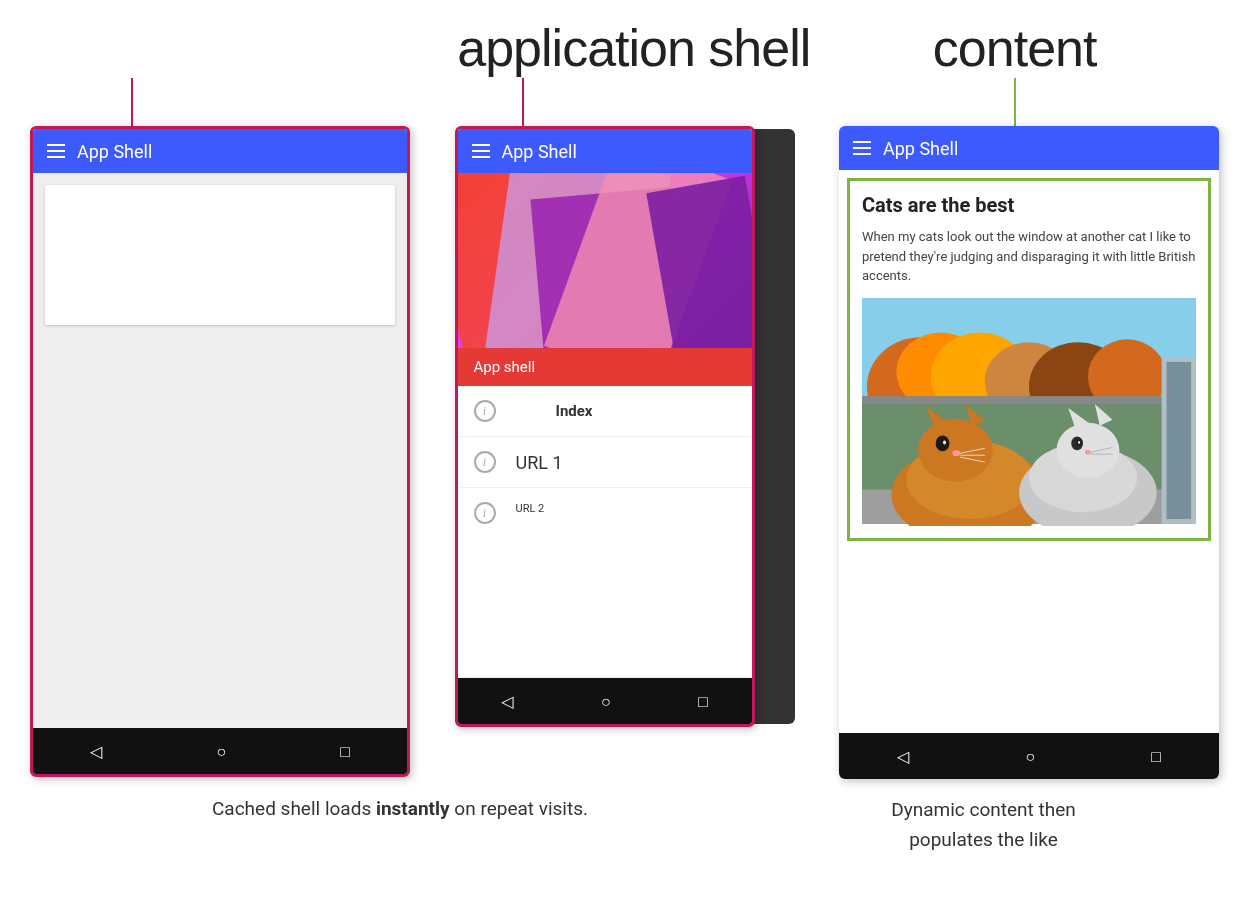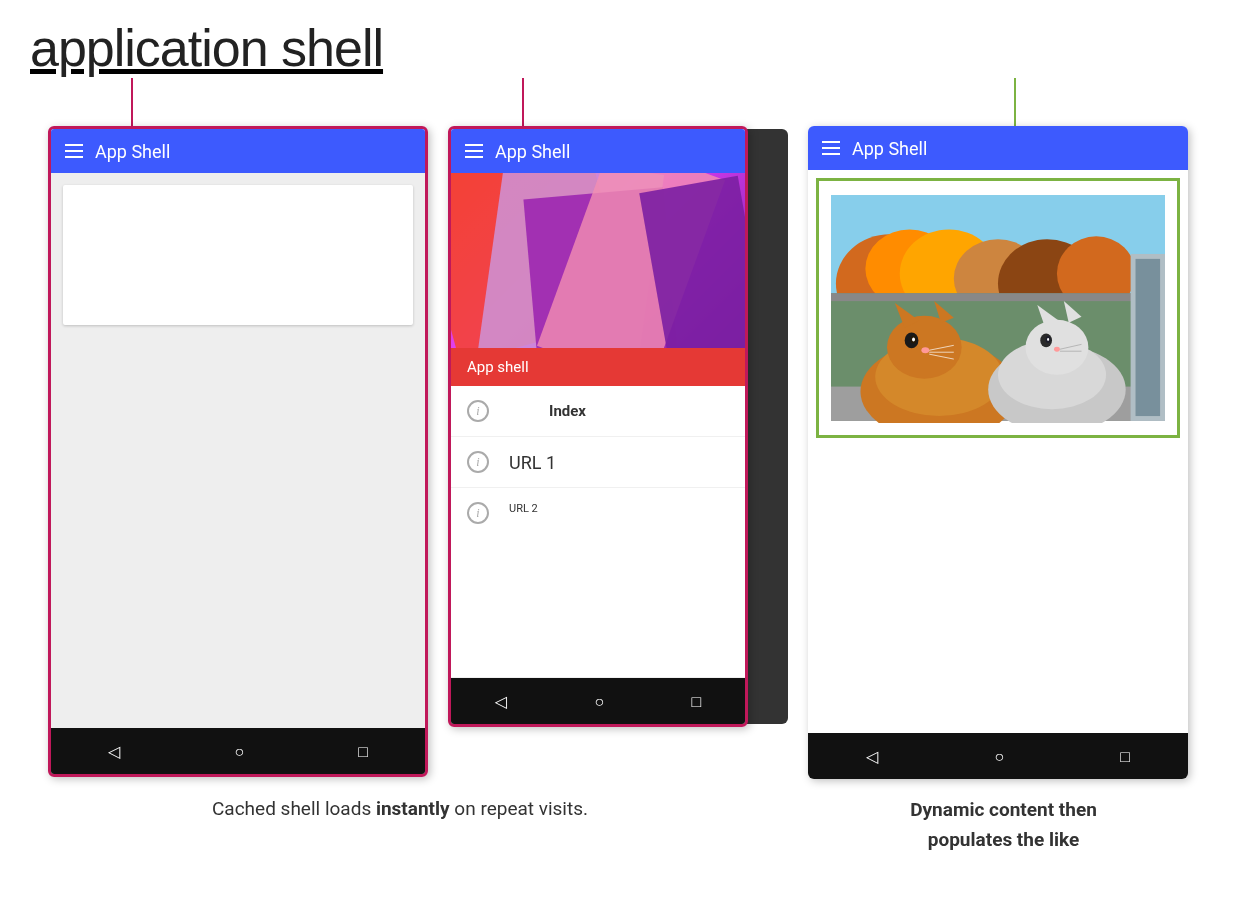--- a/index.html
+++ b/index.html
@@ -12,42 +12,45 @@
       position: relative;
     }
   </style>
 </head>
 <body>
 
 <div style="display:flex; flex-direction:column; width:1249px; height:923px; background:#fff;">
 
   <div style="display:flex; flex-direction:row; padding: 18px 30px 0 30px;">
 
-    <div style="width:800px; display:flex; flex-direction:column; align-items:flex-start;text-decoration:underline;">
+    <div style="width:800px; display:flex; flex-direction:column; align-items:flex-end;">
       <div style="font-size:52px; font-weight:300; color:#222; text-align:center; font-family: Arial, sans-serif; letter-spacing:-1px;">application shell</div>
     </div>
 
+    <div style="width:419px; display:flex; flex-direction:column; align-items:center;">
+      <div style="font-size:52px; font-weight:300; color:#222; text-align:center; font-family: Arial, sans-serif; letter-spacing:-1px;">content</div>
+    </div>
   </div>
 
   <div style="display:flex; flex-direction:row; padding: 0 30px;">
 
     <div style="width:210px; display:flex; justify-content:center;">
       <div style="width:2px; height:48px; background:#c0185a;"></div>
     </div>
 
     <div style="width:590px; display:flex; justify-content:center;">
       <div style="width:2px; height:48px; background:#c0185a;"></div>
     </div>
 
     <div style="width:419px; display:flex; justify-content:center;">
       <div style="width:2px; height:48px; background:#7cb342;"></div>
     </div>
   </div>
 
-  <div style="display:flex; flex-direction:row; padding: 0 48px; gap: 20px; align-items:flex-start;">
+  <div style="display:flex; flex-direction:row; padding: 0 30px; gap: 20px; align-items:flex-start;justify-content:space-between;">
 
     <div style="width:380px; border-radius:6px; overflow:hidden; border:3px solid #c0185a; box-shadow:2px 2px 8px rgba(0,0,0,0.25);">
 
       <div style="background:#3d5afe; height:44px; display:flex; align-items:center; padding:0 14px; gap:12px;">
         <div style="display:flex; flex-direction:column; gap:4px;">
           <span style="display:block;width:18px;height:2px;background:#fff;"></span>
           <span style="display:block;width:18px;height:2px;background:#fff;"></span>
           <span style="display:block;width:18px;height:2px;background:#fff;"></span>
         </div>
         <span style="color:#fff;font-size:18px;font-weight:400;">App Shell</span>
@@ -116,20 +119,22 @@
         <div style="display:flex; flex-direction:column; gap:4px;">
           <span style="display:block;width:18px;height:2px;background:#fff;"></span>
           <span style="display:block;width:18px;height:2px;background:#fff;"></span>
           <span style="display:block;width:18px;height:2px;background:#fff;"></span>
         </div>
         <span style="color:#fff;font-size:18px;font-weight:400;">App Shell</span>
       </div>
 
       <div style="background:#fff; min-height:555px;">
         <div style="border:3px solid #7cb342; margin:8px; padding:12px; background:#fff;">
+          <div style="font-size:20px;font-weight:700;color:#222;margin-bottom:10px;">Cats are the best</div>
+          <div style="font-size:13px;color:#444;line-height:1.5;margin-bottom:10px;">When my cats look out the window at another cat I like to pretend they're judging and disparaging it with little British accents.</div>
 
           <div style="width:100%;height:230px;overflow:hidden;border-radius:2px;">
             <svg viewBox="0 0 340 230" width="100%" height="100%" xmlns="http://www.w3.org/2000/svg">
 
               <rect width="340" height="230" fill="#a0c4a0"></rect>
 
               <rect x="0" y="0" width="340" height="130" fill="#87CEEB"></rect>
 
               <ellipse cx="60" cy="90" rx="55" ry="50" fill="#d2691e"></ellipse>
               <ellipse cx="80" cy="75" rx="45" ry="40" fill="#ff8c00"></ellipse>
@@ -187,29 +192,29 @@
       </div>
 
       <div style="background:#111; height:46px; display:flex; align-items:center; justify-content:space-around;">
         <span style="color:#fff;font-size:16px;">◁</span>
         <span style="color:#fff;font-size:16px;">○</span>
         <span style="color:#fff;font-size:16px;">□</span>
       </div>
     </div>
   </div>
 
-  <div style="display:flex; flex-direction:row; padding: 16px 30px 0 30px; gap:24px;">
+  <div style="display:flex; flex-direction:row; padding: 16px 30px 0 30px; gap:4px;">
 
     <div style="width:740px; display:flex; justify-content:center;">
       <div style="font-size:19px; color:#333; text-align:center; line-height:1.5; max-width:580px;">
         Cached shell loads <strong>instantly</strong> on repeat visits.
       </div>
     </div>
 
     <div style="width:419px; display:flex; justify-content:center;">
-      <div style="font-size:19px; color:#333; text-align:center; line-height:1.6;font-weight:bold;">
+      <div style="font-size:19px; color:#333; text-align:center; line-height:1.6;">
         <span>Dynamic content then</span><br>
         <span>populates the like</span>
       </div>
     </div>
   </div>
 
 </div>
 
 </body></html>

